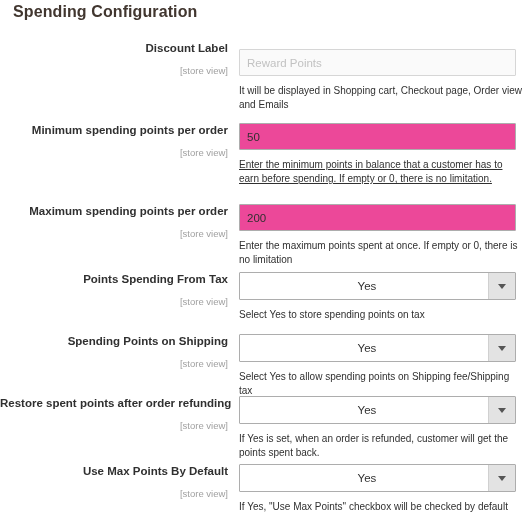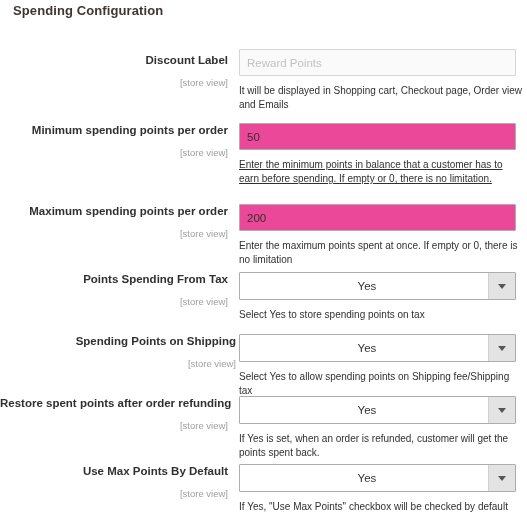--- a/index.html
+++ b/index.html
@@ -20,21 +20,21 @@
     position: relative;
     width: 527px;
     height: 514px;
     background: #ffffff;
   }
 
   .section-title {
     position: absolute;
     left: 13px;
     top: 3px;
-    font-size: 13px;
+    font-size: 16px;
     font-weight: bold;
     color: #41362f;
     letter-spacing: 0.1px;
     white-space: nowrap;
   }
 
   .fields {
     position: absolute;
     left: 0;
     top: 40px;
@@ -163,21 +163,21 @@
 </style>
 </head>
 <body>
 
 <div class="page">
 
   <div class="section-title">Spending Configuration</div>
 
   <div class="fields" id="fields-container">
       <div class="field-row">
-        <div class="field-label-col" style="top: 13px;">
+        <div class="field-label-col" style="top: 1px;">
           <span class="field-label">Discount Label</span>
           <span class="field-scope">[store view]</span>
         </div>
         <div class="field-control-col" style="top: 9px;">
           <input type="text" class="text-input muted" placeholder="Reward Points" value="" style="">
         </div>
         <div class="field-note" style="position: absolute; left: 239px; top: 38px;">It will be displayed in Shopping cart, Checkout page, Order view and Emails</div>
       </div>
       <div class="field-row">
         <div class="field-label-col" style="top: 83px;">
@@ -208,21 +208,21 @@
           <div class="select-wrap">
             <span class="select-value">Yes</span>
             <span class="select-arrow-btn">
               <span class="caret"></span>
             </span>
           </div>
         </div>
         <div class="field-note" style="position: absolute; left: 239px; top: 262px;">Select Yes to store spending points on tax</div>
       </div>
       <div class="field-row">
-        <div class="field-label-col" style="top: 294px; padding-left: 8px;">
+        <div class="field-label-col" style="top: 294px;">
           <span class="field-label">Spending Points on Shipping</span>
           <span class="field-scope">[store view]</span>
         </div>
         <div class="field-control-col" style="top: 294px;">
           <div class="select-wrap">
             <span class="select-value">Yes</span>
             <span class="select-arrow-btn">
               <span class="caret"></span>
             </span>
           </div>

